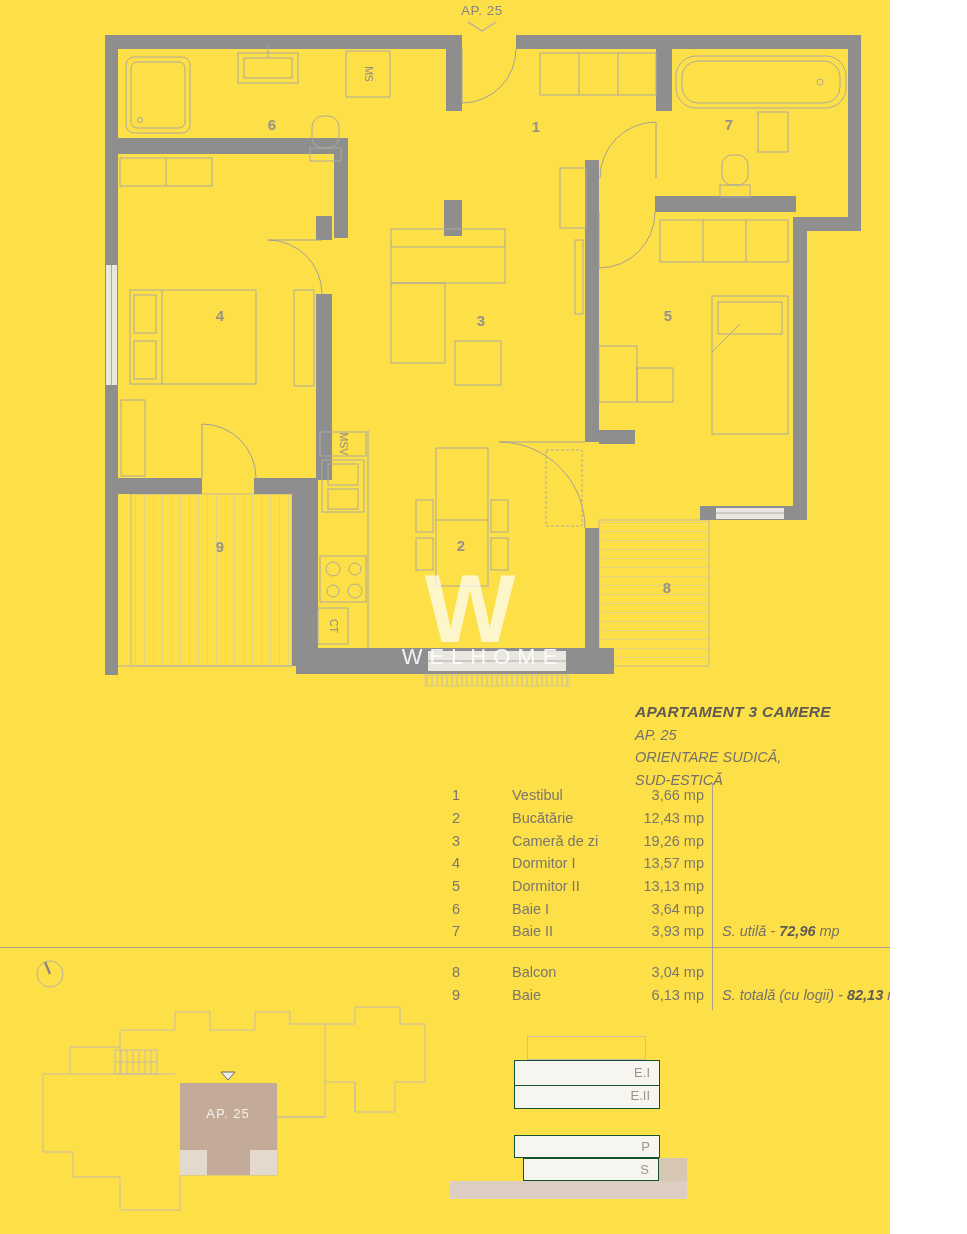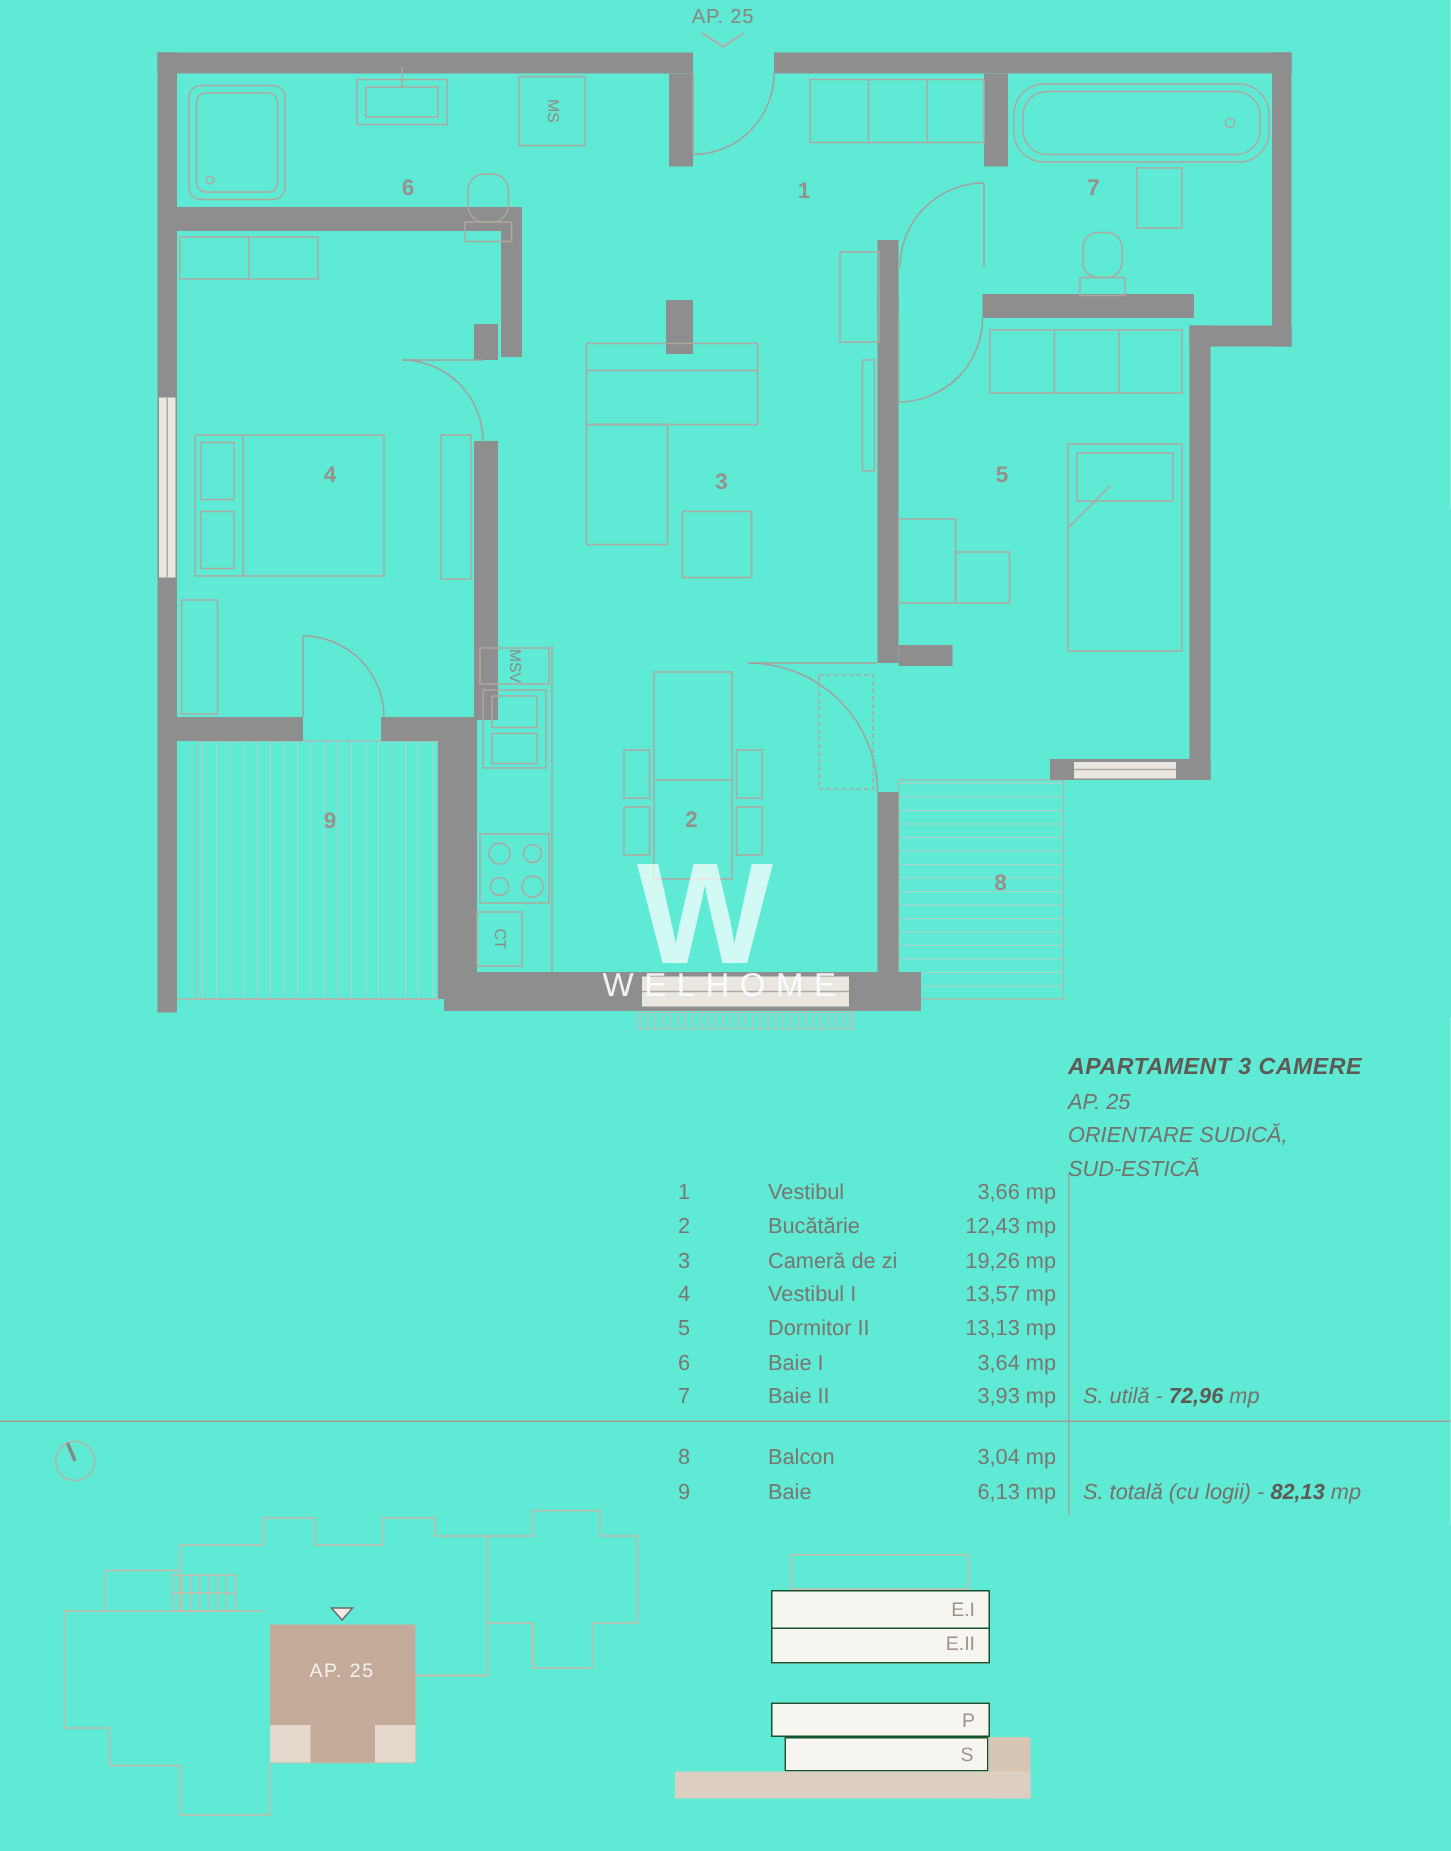--- a/index.html
+++ b/index.html
@@ -1,16 +1,16 @@
 <!DOCTYPE html>
 <html><head>
 <meta charset="utf-8">
 <style>
   html,body{margin:0;padding:0;}
-  .page{position:relative;width:967px;height:1234px;background:#5eead4;
+  .page{position:relative;width:890px;height:1234px;background:#fde047;
         font-family:"Liberation Sans",sans-serif;color:#7b766f;overflow:hidden;}
   svg text{font-family:"Liberation Sans",sans-serif;}
   .abs{position:absolute;}
   
   .legend{position:absolute;top:701px;right:59px;text-align:left;
           font-style:italic;font-size:14.5px;color:#76716b;line-height:22.5px;}
   .legend .title{font-weight:bold;font-size:15.5px;color:#5f5a54;letter-spacing:.3px;}
   
   .rtable{position:absolute;left:452px;width:252px;font-size:14.5px;color:#7b766f;}
   .rtable .row{display:flex;height:22.7px;align-items:center;}
@@ -225,21 +225,21 @@
       <span class="name">Bucătărie</span>
       <span class="area">12,43 mp</span>
     </div>
     <div class="row">
       <span class="num">3</span>
       <span class="name">Cameră de zi</span>
       <span class="area">19,26 mp</span>
     </div>
     <div class="row">
       <span class="num">4</span>
-      <span class="name">Vestibul I</span>
+      <span class="name">Dormitor I</span>
       <span class="area">13,57 mp</span>
     </div>
     <div class="row">
       <span class="num">5</span>
       <span class="name">Dormitor II</span>
       <span class="area">13,13 mp</span>
     </div>
     <div class="row">
       <span class="num">6</span>
       <span class="name">Baie I</span>

